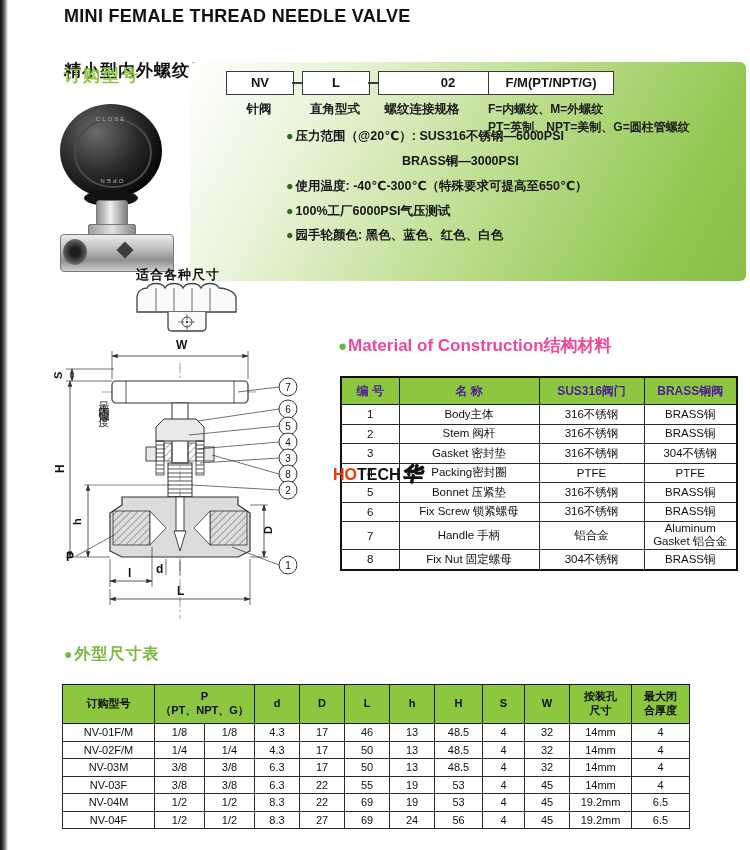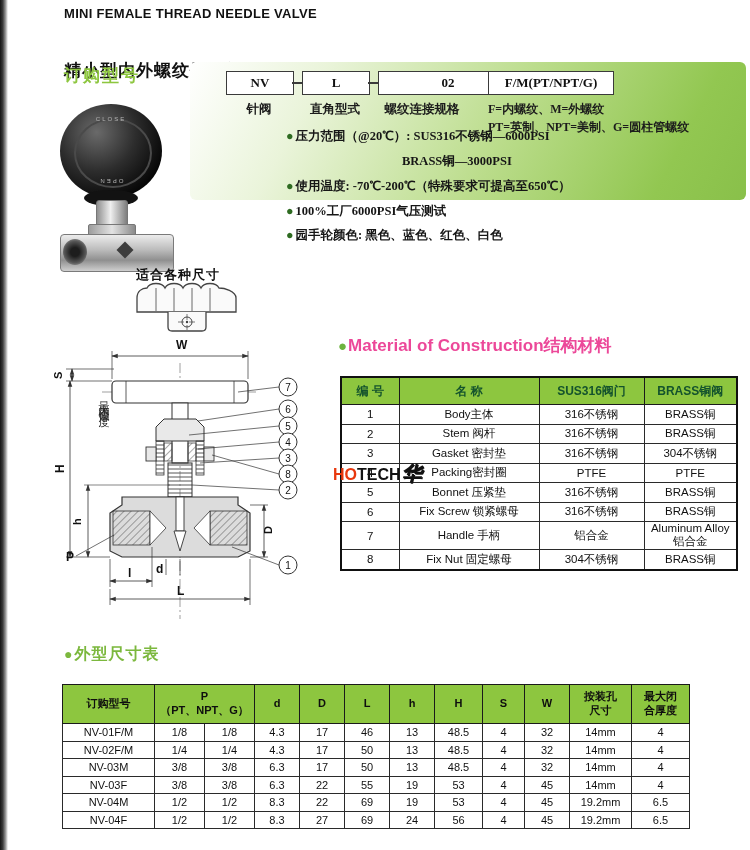--- a/index.html
+++ b/index.html
@@ -1,26 +1,26 @@
 <!DOCTYPE html>
 <html><head>
 <meta charset="utf-8">
 <style>
   html,body{margin:0;padding:0;background:#e9e9e9;}
   .page{position:relative;width:750px;height:850px;background:#ffffff;overflow:hidden;
         font-family:"Liberation Sans","DejaVu Sans",sans-serif;color:#111;}
   .edge{position:absolute;left:0;top:0;width:8px;height:850px;
         background:linear-gradient(90deg,#141414 0%,#3c3c3c 35%,#9a9a9a 70%,#ffffff 100%);}
-  .title-en{position:absolute;left:64px;top:6px;font-size:13px;font-weight:bold;letter-spacing:.3px;}
+  .title-en{position:absolute;left:64px;top:6px;font-size:18px;font-weight:bold;letter-spacing:.3px;}
   .title-cn{position:absolute;left:64px;top:31px;font-size:17px;font-weight:bold;letter-spacing:1px;margin-top:28px;}
   .order-heading{position:absolute;left:64px;top:64px;font-size:17px;font-weight:bold;color:#8dc63f;letter-spacing:2px;}
 
   
-  .panel{position:absolute;left:190px;top:62px;width:556px;height:138px;border-radius:6px;
-         background:linear-gradient(118deg,#ffffff 0%,#eaf4da 22%,#bcdd8d 55%,#92c751 85%,#89c04a 100%);font-family:Liberation Serif, serif;}
+  .panel{position:absolute;left:190px;top:62px;width:556px;height:219px;border-radius:6px;
+         background:linear-gradient(118deg,#ffffff 0%,#eaf4da 22%,#bcdd8d 55%,#92c751 85%,#89c04a 100%);}
   .mbox{position:absolute;top:9px;height:22px;background:#fff;border:1.5px solid #3a3a3a;
         font-size:13px;font-weight:bold;text-align:center;line-height:22px;color:#111;}
   .conn{position:absolute;top:20px;height:2px;background:#3a3a3a;}
   .mlabel{position:absolute;top:39px;font-size:12.5px;font-weight:bold;color:#1c1c1c;text-align:center;}
   .flabel{position:absolute;font-size:12px;font-weight:bold;color:#1c1c1c;white-space:nowrap;}
   .bullet-line{position:absolute;font-size:12.5px;font-weight:bold;color:#161616;white-space:nowrap;}
   .bullet-line .dot{color:#2e6b21;margin-right:2px;}
 
   
   .knob{position:absolute;left:60px;top:104px;width:102px;height:94px;border-radius:50%;
@@ -50,21 +50,21 @@
   .vert-label{position:absolute;left:96px;top:392px;writing-mode:vertical-rl;font-size:11px;
         letter-spacing:3px;color:#222;}
 
   
   .mat-heading{position:absolute;left:338px;top:334px;font-size:17px;font-weight:bold;white-space:nowrap;}
   .mat-heading .gdot{color:#6db33f;font-size:15px;margin-right:1px;}
   .mat-heading .red{color:#ec4899;}
   .mat-table{position:absolute;left:340px;top:376px;width:396px;border-collapse:collapse;
         table-layout:fixed;border:2px solid #111;}
   .mat-table th{background:#8dc63f;border:1px solid #1a1a1a;font-size:12px;font-weight:bold;
-        height:24px;padding:1px 2px;color:#14532d;}
+        height:24px;padding:1px 2px;color:#4c1d95;}
   .mat-table td{border:1px solid #2a2a2a;font-size:11.5px;text-align:center;height:18.5px;
         padding:0 2px;color:#111;background:#fff;}
   .watermark{position:absolute;left:333px;top:424px;font-size:16px;font-weight:bold;white-space:nowrap;margin-top:36px;}
   .watermark .ho{color:#e8380d;}
   .watermark .tech{color:#111;}
   .watermark .glyph{color:#111;font-size:20px;font-style:italic;margin-left:1px;
         text-shadow:1px 1px 0 #111;}
 
   
   .dim-heading{position:absolute;left:64px;top:644px;font-size:16px;font-weight:bold;color:#7cb83e;letter-spacing:1px;}
@@ -98,21 +98,21 @@
     <div class="mbox" style="left:298px;width:124px;">F/M(PT/NPT/G)</div>
 
     <div class="mlabel" style="left:36px;width:66px;">针阀</div>
     <div class="mlabel" style="left:100px;width:90px;">直角型式</div>
     <div class="mlabel" style="left:180px;width:104px;">螺纹连接规格</div>
     <div class="flabel" style="left:298px;top:39px;">F=内螺纹、M=外螺纹</div>
     <div class="flabel" style="left:298px;top:57px;">PT=英制、NPT=美制、G=圆柱管螺纹</div>
 
     <div class="bullet-line" style="left:96px;top:66px;"><span class="dot">●</span><span>压力范围（@20℃）: SUS316不锈钢—6000PSI</span></div>
     <div class="bullet-line" style="left:212px;top:91px;"><span>BRASS铜—3000PSI</span></div>
-    <div class="bullet-line" style="left:96px;top:116px;"><span class="dot">●</span><span>使用温度: -70℃-200℃（特殊要求可提高至650℃）</span></div>
+    <div class="bullet-line" style="left:96px;top:116px;"><span class="dot">●</span><span>使用温度: -40℃-300℃（特殊要求可提高至650℃）</span></div>
     <div class="bullet-line" style="left:96px;top:141px;"><span class="dot">●</span><span>100%工厂6000PSI气压测试</span></div>
     <div class="bullet-line" style="left:96px;top:165px;"><span class="dot">●</span><span>园手轮颜色: 黑色、蓝色、红色、白色</span></div>
   </div>
 
   <div>
     <div class="knob"></div>
     <div class="knob-ring"></div>
     <div class="knob-text-top">CLOSE</div>
     <div class="knob-text-bottom">OPEN</div>
     <div class="knob-base"></div>
@@ -311,21 +311,21 @@
         <tr>
           <td>6</td>
           <td>Fix Screw 锁紧螺母</td>
           <td>316不锈钢</td>
           <td>BRASS铜</td>
         </tr>
         <tr>
           <td>7</td>
           <td>Handle 手柄</td>
           <td>铝合金</td>
-          <td>Aluminum Alloy 铝合金</td>
+          <td>Aluminum Gasket 铝合金</td>
         </tr>
         <tr>
           <td>8</td>
           <td>Fix Nut 固定螺母</td>
           <td>304不锈钢</td>
           <td>BRASS铜</td>
         </tr>
       </tbody>
   </table>
   <div class="watermark">

